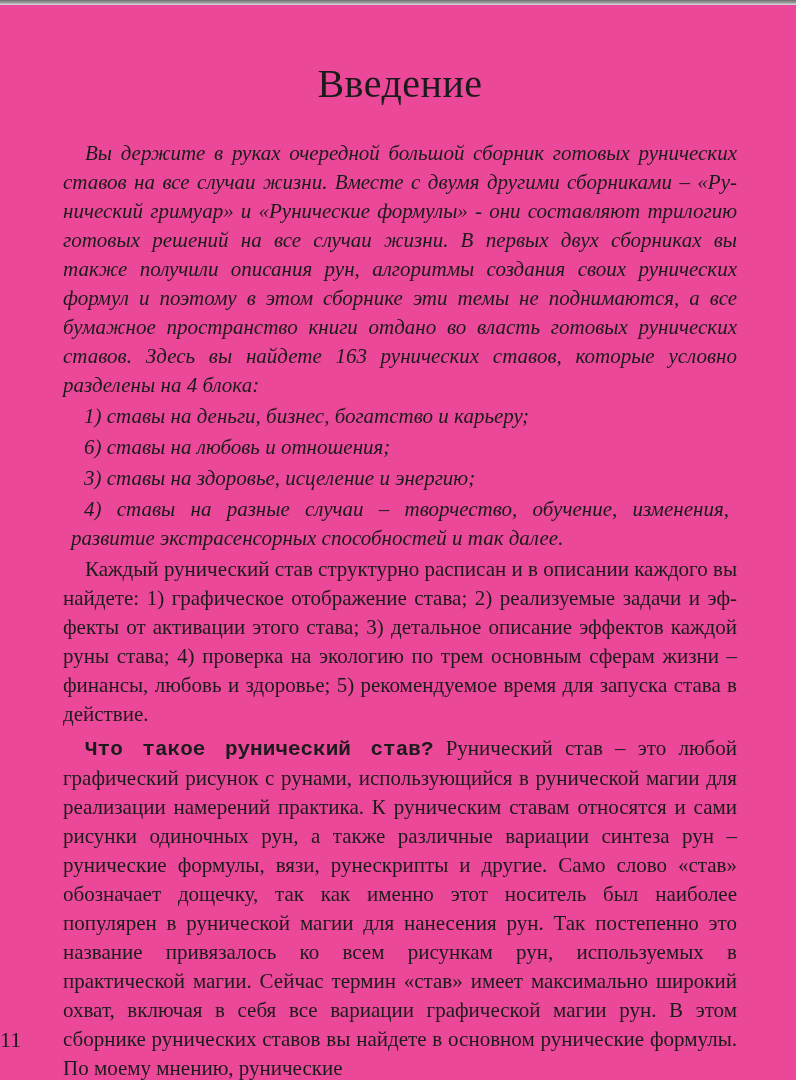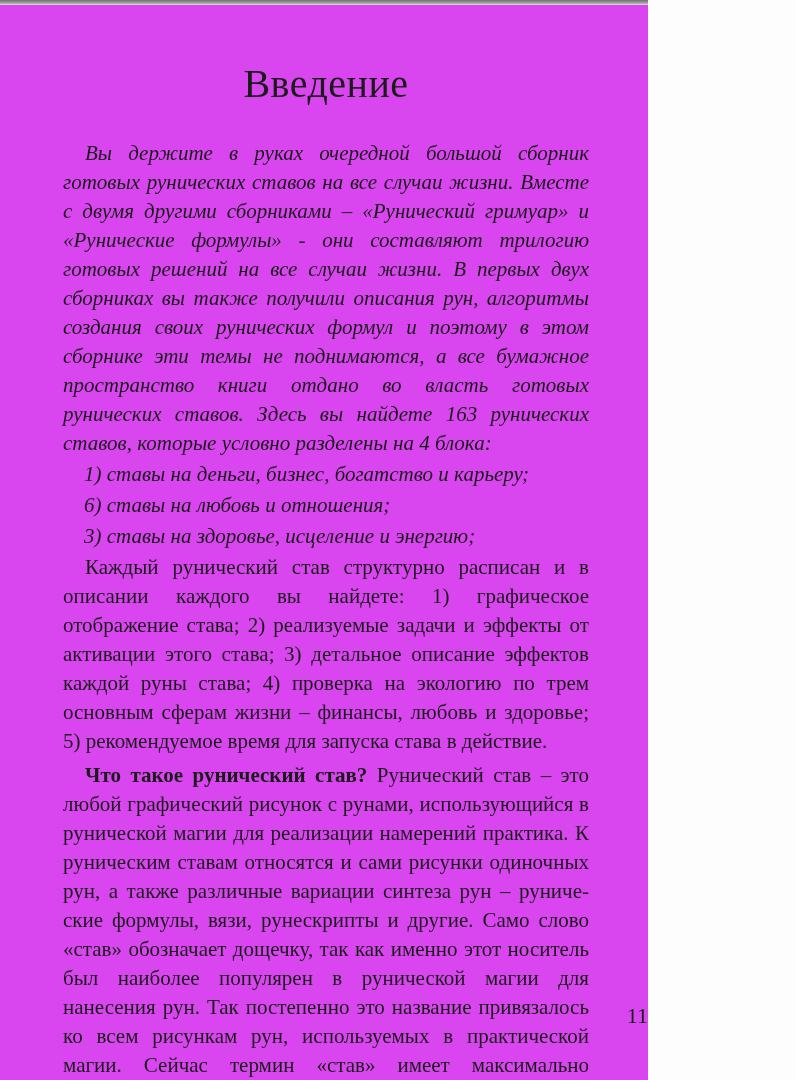--- a/index.html
+++ b/index.html
@@ -6,23 +6,23 @@
   html, body {
     width: 796px;
     height: 1080px;
     overflow: hidden;
     background: #fdfdfd;
     font-family: "Liberation Serif", "DejaVu Serif", serif;
     color: #1b1b1b;
   }
   .page {
     position: relative;
-    width: 648px;
+    width: 796px;
     height: 1080px;
-    background: #d946ef;
+    background: #ec4899;
   }
   .top-edge {
     position: absolute;
     top: 0; left: 0; right: 0;
     height: 5px;
     background: linear-gradient(to bottom, #6f6f6f 0%, #8f8f8f 40%, #c2c2c2 85%, #eeeeee 100%);
   }
   .content {
     padding: 5px 59px 0 63px;
   }
@@ -44,37 +44,38 @@
   .para.indent { text-indent: 22px; }
   .p1 { margin-top: 32px; font-style: italic; }
   .list-item {
     text-indent: 13px;
     margin: 2px 8px;
     font-style: italic;
   }
   .list-item:first-of-type { margin-top: 6px; }
   .p2 { margin-top: 1px; }
   .p3 { margin-top: 5px; }
-  .p3 strong { font-weight: bold; }
+  .p3 strong { font-weight: bold; font-family: Liberation Mono, monospace; }
   .page-number {
     position: absolute;
-    top: 1003px;
+    top: 1027px;
     left: 0; right: 0;
-    text-align: right;
+    text-align: left;
     font-size: 22px;
   }
 </style>
 </head>
 <body>
 
 <div class="page">
   <div class="top-edge"></div>
   <div class="content">
     <h1 class="title">Введение</h1>
     <p class="para indent p1">Вы держите в руках очередной большой сборник готовых рунических ставов на все случаи жизни. Вместе с двумя другими сборниками – «Ру­нический гримуар» и «Рунические формулы» - они составляют трилогию готовых решений на все случаи жизни. В первых двух сборниках вы также получили описания рун, алгоритмы создания своих рунических формул и поэтому в этом сборнике эти темы не поднимаются, а все бумажное про­странство книги отдано во власть готовых рунических ставов. Здесь вы найдете 163 рунических ставов, которые условно разделены на 4 блока:</p>
     <p class="para list-item">1) ставы на деньги, бизнес, богатство и карьеру;</p>
     <p class="para list-item">6) ставы на любовь и отношения;</p>
     <p class="para list-item">3) ставы на здоровье, исцеление и энергию;</p>
+    <p class="para list-item">4) ставы на разные случаи – творчество, обучение, изменения, развитие экстрасенсорных способностей и так далее.</p>
     <p class="para indent p2">Каждый рунический став структурно расписан и в описании каждого вы найдете: 1) графическое отображение става; 2) реализуемые задачи и эф­фекты от активации этого става; 3) детальное описание эффектов каждой руны става; 4) проверка на экологию по трем основным сферам жизни – финансы, любовь и здоровье; 5) рекомендуемое время для запуска става в действие.</p>
     <p class="para indent p3"><strong>Что такое рунический став?</strong> <span>Рунический став – это любой графиче­ский рисунок с рунами, использующийся в рунической магии для реали­зации намерений практика. К руническим ставам относятся и сами ри­сунки одиночных рун, а также различные вариации синтеза рун – руниче­ские формулы, вязи, рунескрипты и другие. Само слово «став» обозначает дощечку, так как именно этот носитель был наиболее популярен в руни­ческой магии для нанесения рун. Так постепенно это название привяза­лось ко всем рисункам рун, используемых в практической магии. Сейчас термин «став» имеет максимально широкий охват, включая в себя все ва­риации графической магии рун. В этом сборнике рунических ставов вы найдете в основном рунические формулы. По моему мнению, рунические</span></p>
   </div>
   <div class="page-number">11</div>
 </div>
 
 </body></html>

